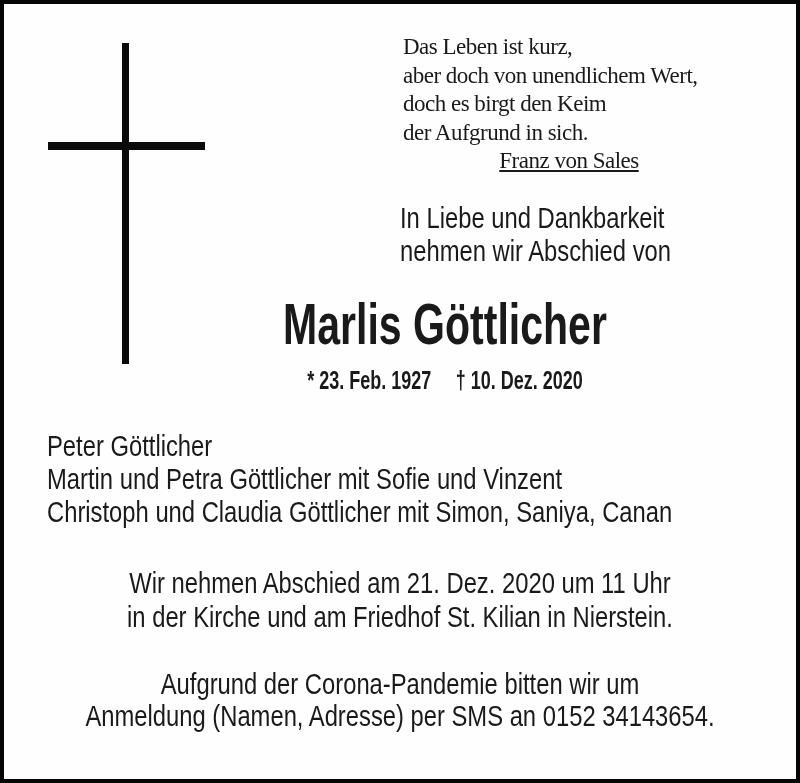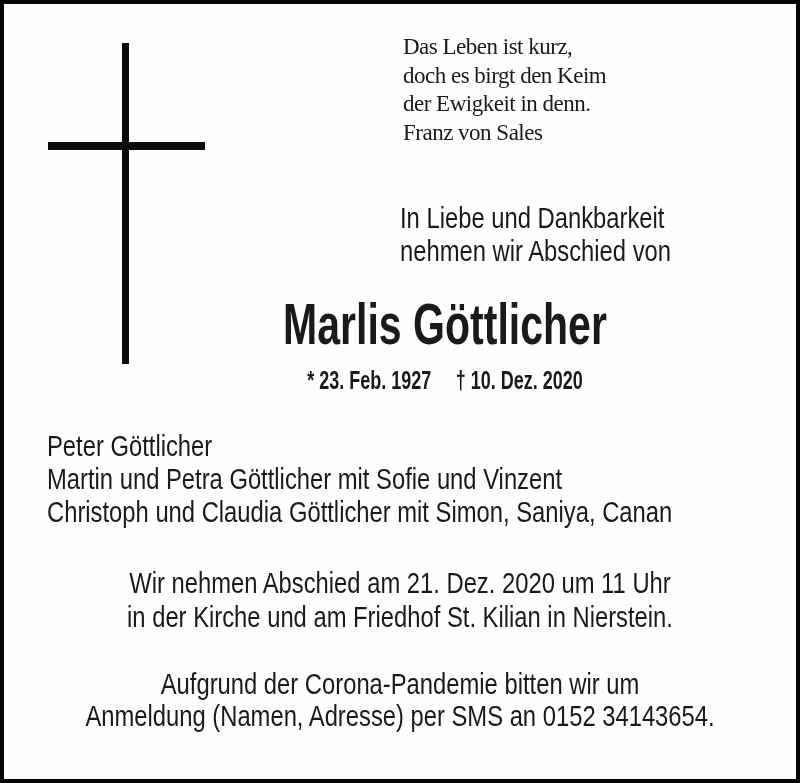--- a/index.html
+++ b/index.html
@@ -37,21 +37,21 @@
   
   .quote {
     position: absolute;
     left: 399px; top: 29px;
     width: 332px;
     font-size: 23px;
     line-height: 28.5px;
     letter-spacing: -0.5px;
   }
   .quote .qline { white-space: nowrap; }
-  .quote .attribution { text-align: left; white-space: nowrap; }
+  .quote .attribution { text-align: center; white-space: nowrap; text-decoration: underline; }
 
   
   .intro {
     position: absolute;
     left: 396px; top: 198px;
     font-size: 29px;
     line-height: 33px;
     transform: scaleX(0.82);
     transform-origin: left top;
     white-space: nowrap;
@@ -128,22 +128,23 @@
 
 <div class="page">
 
   <div>
     <div class="cross-v"></div>
     <div class="cross-h"></div>
   </div>
 
   <div class="quote serif">
     <div class="qline">Das Leben ist kurz,</div>
+    <div class="qline">aber doch von unendlichem Wert,</div>
     <div class="qline">doch es birgt den Keim</div>
-    <div class="qline">der Ewigkeit in denn.</div>
+    <div class="qline">der Aufgrund in sich.</div>
     <div class="attribution">Franz von Sales</div>
   </div>
 
   <div class="intro sans">
     <div>In Liebe und Dankbarkeit</div>
     <div>nehmen wir Abschied von</div>
   </div>
 
   <div class="name-wrap sans">Marlis Göttlicher</div>
 

